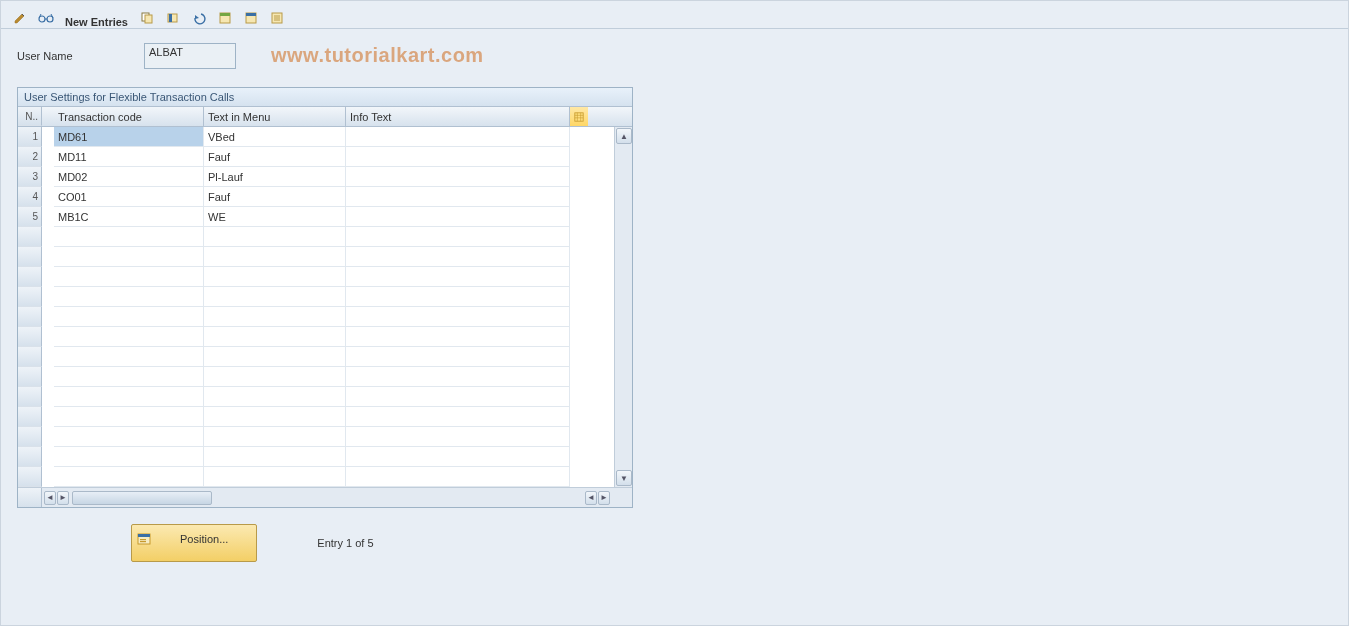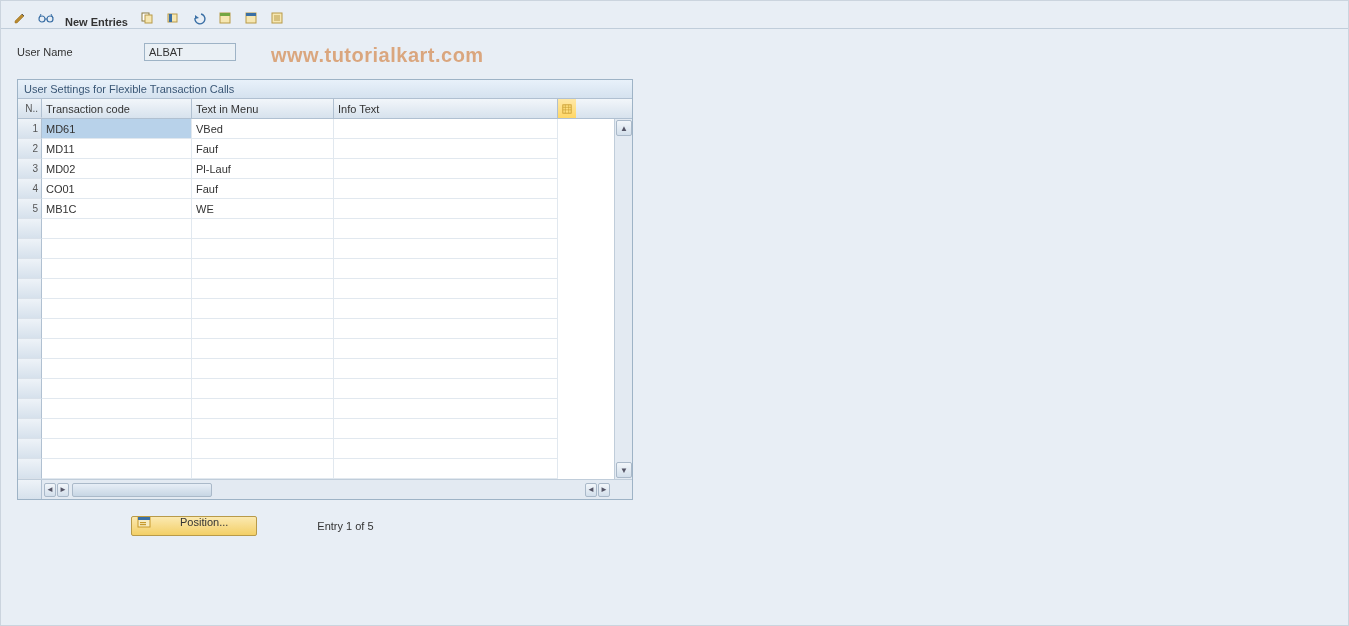--- a/index.html
+++ b/index.html
@@ -10,30 +10,30 @@
   .title-bar .title { font-style: italic; font-weight: bold; font-size: 14px; color: #333; }
   
   .toolbar { height: 28px; background: #e8eef5; border-bottom: 1px solid #c0cdda; display: flex; align-items: flex-end; padding-left: 8px; gap: 4px; font-weight: bold; }
   .tb-btn { width: 22px; height: 20px; display: flex; align-items: center; justify-content: center; cursor: pointer; border: 1px solid transparent; border-radius: 2px; }
   .tb-label { font-size: 11px; color: #333; padding: 0 4px; cursor: pointer; }
   
   .watermark { position: absolute; top: 43px; left: 270px; font-size: 20px; font-weight: bold; color: #d89a6a; opacity: 0.85; pointer-events: none; letter-spacing: 0.5px; }
   
   .form-area { padding: 14px 10px 8px 16px; display: flex; align-items: center; gap: 12px; }
   .form-label { font-size: 11px; color: #333; width: 115px; }
-  .form-input { width: 92px; height: 18px; background: #eaf0f5; border: 1px solid #9eb3c6; padding: 0 4px; font-size: 11px; color: #333; line-height: 16px; }
+  .form-input { width: 92px; height: 26px; background: #eaf0f5; border: 1px solid #9eb3c6; padding: 0 4px; font-size: 11px; color: #333; line-height: 16px; }
   
   .table-wrap { margin: 10px 0 0 16px; width: 616px; border: 1px solid #9eb3c6; background: #dbe5ef; }
   .table-title { background: linear-gradient(to bottom, #e8f1fa, #d5e2ef); border-bottom: 1px solid #b0c0d1; padding: 3px 6px; color: #3a5776; font-size: 11px; }
   .grid { position: relative; background: #fff; }
   .grid-header { display: flex; height: 20px; background: linear-gradient(to bottom, #f2f6fa, #d7e2ed); border-bottom: 1px solid #b0c0d1; }
   .gh { border-right: 1px solid #b0c0d1; font-size: 11px; color: #333; display: flex; align-items: center; padding: 0 4px; }
   .rowhead { width: 24px; background: linear-gradient(to bottom, #eef3f8, #d6e1ec); border-right: 1px solid #b0c0d1; border-bottom: 1px solid #d9e1ea; text-align: right; padding-right: 3px; font-size: 10px; color: #555; display: flex; align-items: center; justify-content: flex-end; }
   .col-n { width: 24px; }
-  .col-tc { width: 150px; }
+  .col-tc { width: 150px; margin-left: 12px; }
   .col-tm { width: 142px; }
   .col-it { width: 224px; }
   .col-cfg { width: 18px; background: linear-gradient(to bottom, #ffe8a6, #ffd766); display:flex; align-items:center; justify-content:center; border-right:none; }
   .grid-body { display:flex; }
   .rows { flex: 1 0 auto; }
   .grid-row { display: flex; height: 20px; }
   .cell { border-right: 1px solid #e1e8ef; border-bottom: 1px solid #e1e8ef; font-size: 11px; color: #333; display: flex; align-items: center; padding: 0 4px; background: #fff; }
   .cell.tc-sel { background: #b8d2ea; text-align: center; }
   .grid-row .rowhead { height: 20px; }
   .grid-row.empty .cell { background: #fff; }
@@ -45,21 +45,21 @@
   
   .hscroll-row { display:flex; height:20px; background: #e3eaf2; border-top:1px solid #c0cdda; align-items:center; }
   .hscroll-row .rowhead { height:19px; border-bottom:none; }
   .hs-spacer { width: 18px; }
   .hs-track { flex:1; display:flex; align-items:center; gap:1px; padding: 0 2px; }
   .hs-btn { width:12px; height:14px; background: linear-gradient(to bottom, #f2f6fa, #d3dfeb); border:1px solid #aab9c9; border-radius:2px; display:flex; align-items:center; justify-content:center; font-size:8px; color:#556; cursor:pointer; }
   .hs-thumb { width: 140px; height:14px; background: linear-gradient(to bottom, #e7eef6, #c7d6e4); border:1px solid #aab9c9; border-radius:2px; margin-left:2px; }
   .hs-right { margin-left:auto; display:flex; gap:1px; padding-right:2px; }
   
   .footer { display:flex; align-items:center; margin: 16px 0 0 130px; gap: 60px; }
-  .pos-btn { display:flex; align-items:center; height:20px; background: linear-gradient(to bottom, #fbe9b1, #f3cf66); border:1px solid #b89a49; border-radius:2px; padding: 0 14px 8px 4px; gap: 14px; cursor:pointer; }
+  .pos-btn { display:flex; align-items:center; height:38px; background: linear-gradient(to bottom, #fbe9b1, #f3cf66); border:1px solid #b89a49; border-radius:2px; padding: 0 14px 8px 4px; gap: 14px; cursor:pointer; }
   .pos-btn .icon-slot { width:16px; height:16px; display:flex; align-items:center; justify-content:center; }
   .pos-btn-label { font-size:11px; color:#333; padding: 0 14px; }
   .entry-text { font-size:11px; color:#333; }
   
   svg { display:block; }
 </style>
 </head>
 <body>
 
 <div class="outer">

